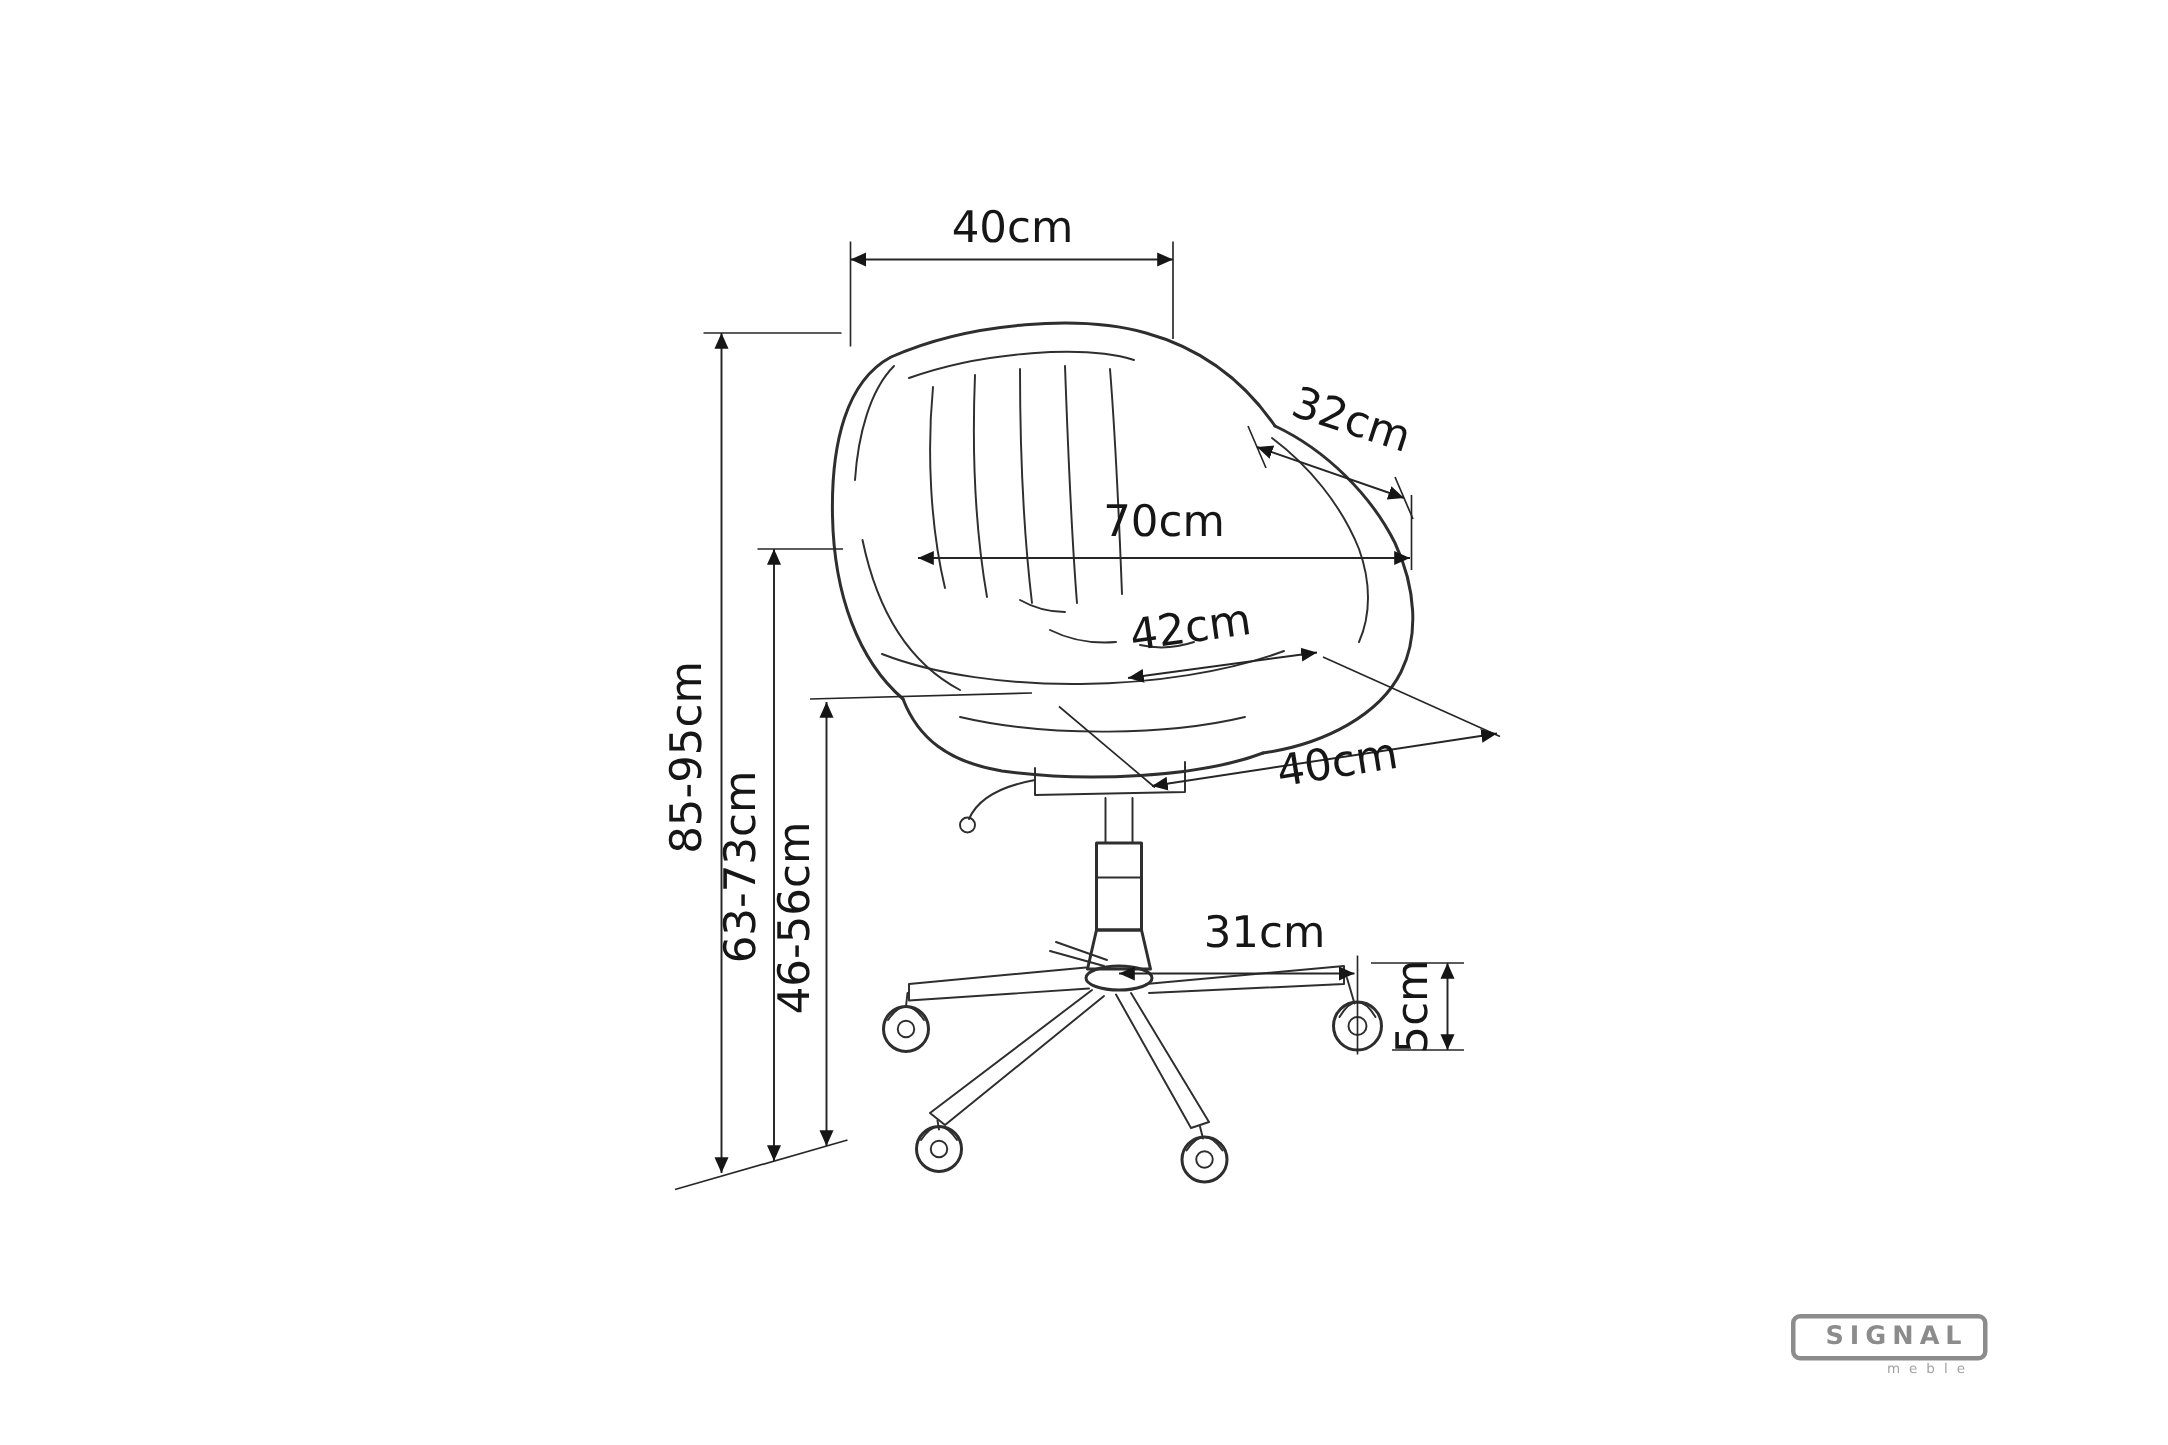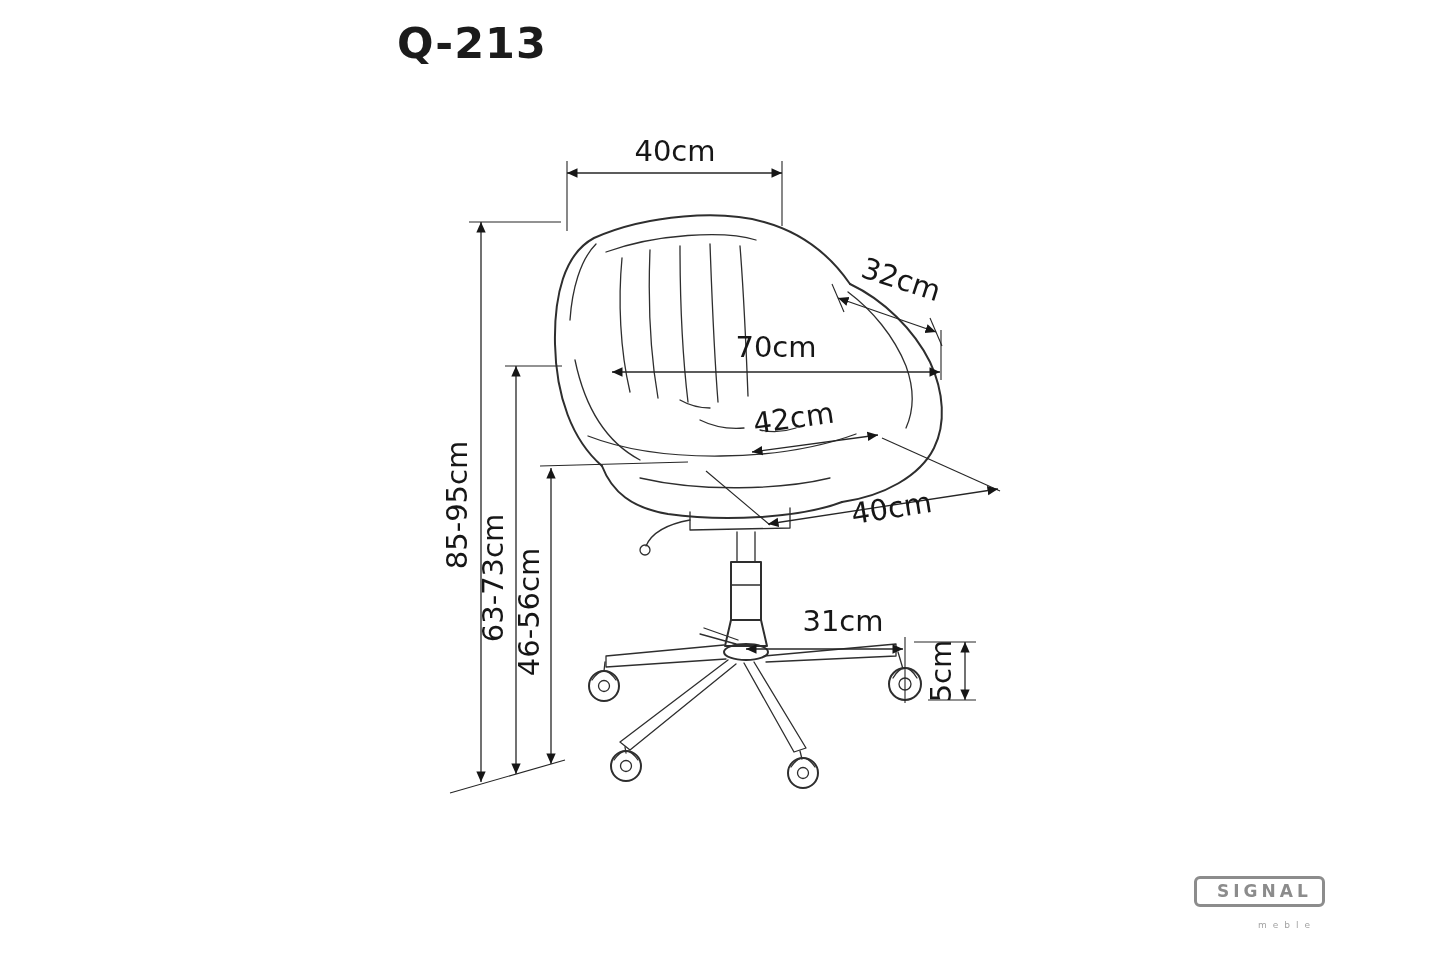--- a/index.html
+++ b/index.html
@@ -22,30 +22,29 @@
   .dimtext { font-family: "DejaVu Sans", sans-serif; font-size: 29px; fill: #161616; }
   .brand-logo {
     position: absolute; left: 1194px; top: 876px; width: 126px; text-align: right;
   }
   .brand-box {
     display: inline-block; border: 3px solid #8c8c8c; border-radius: 6px;
     padding: 2px 10px 3px 20px; color: #8c8c8c; font-weight: bold;
     font-size: 17px; letter-spacing: 4px;
   }
   .brand-sub {
-    margin-top: 13px; font-size: 9px; letter-spacing: 6px; color: #a3a3a3;
+    margin-top: 1px; font-size: 9px; letter-spacing: 6px; color: #a3a3a3;
     padding-right: 4px;
   }
 </style>
 </head>
 <body>
 
 <div class="canvas">
 
-  <div class="page-title">Q-213</div>
 
   <svg class="drawing" width="1445" height="963" viewBox="0 0 1445 963" xmlns="http://www.w3.org/2000/svg">
     <defs>
       <marker id="ah" viewBox="0 0 10 10" refX="9" refY="5" markerWidth="9" markerHeight="9" orient="auto-start-reverse">
         <path d="M0,1 L9,5 L0,9 z" fill="#161616"></path>
       </marker>
     </defs>
 
     <g>
 

